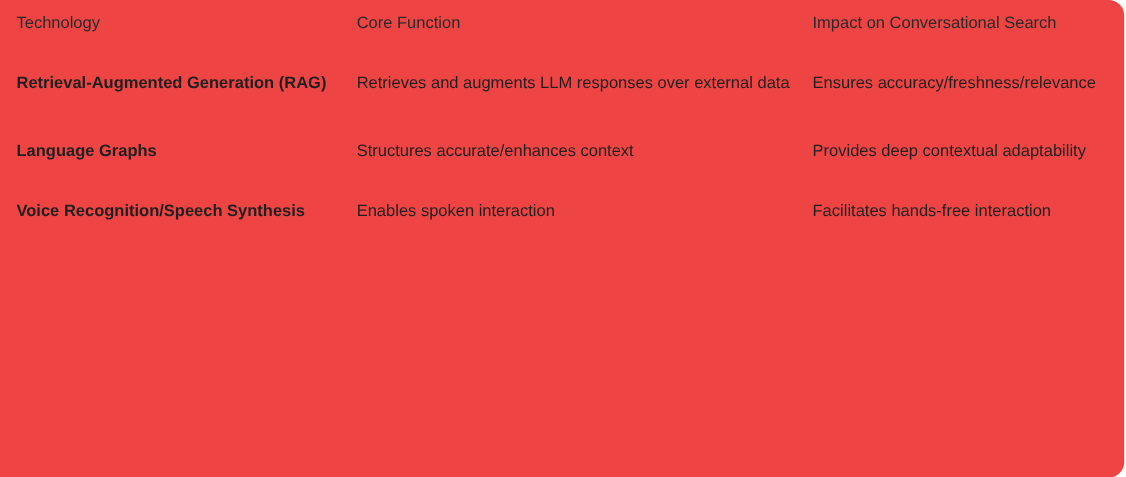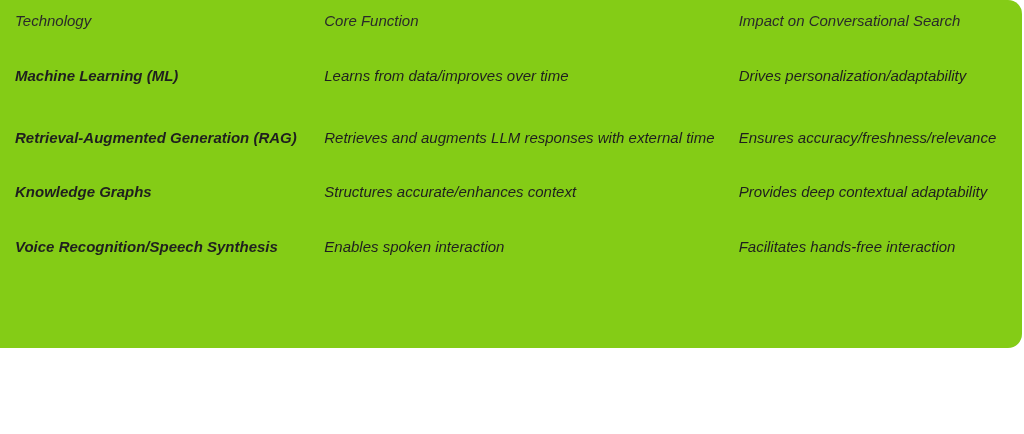--- a/index.html
+++ b/index.html
@@ -1,19 +1,19 @@
 <!DOCTYPE html>
 <html><head>
   <meta charset="utf-8">
   <style>
     html, body { margin: 0; padding: 0; background: #ffffff; }
     body { width: 1024px; height: 434px; overflow: hidden; font-family: "Liberation Sans", sans-serif; }
     .card {
-      position: absolute; left: 0; top: 0; width: 1022px; height: 348px;
-      background: #84cc16; border-radius: 0 14px 14px 0; font-style: italic;
+      position: absolute; left: 0; top: 0; width: 1022px; height: 434px;
+      background: #ef4444; border-radius: 0 14px 14px 0;
     }
     table { border-collapse: collapse; position: absolute; left: 0; top: 0; }
     td, th {
       height: 54.6px; padding: 0; vertical-align: middle;
       font-size: 15px; color: #1f1f1f; text-align: left; white-space: nowrap;
     }
     th { font-weight: normal; color: #2a2a2a; }
     tbody td.tech { font-weight: bold; }
     .c1 { width: 310px; padding-left: 15px; }
     .c2 { width: 415px; margin-top: 32px; }
@@ -28,31 +28,26 @@
   <table>
     <thead>
       <tr>
         <th class="c1">Technology</th>
         <th class="c2">Core Function</th>
         <th class="c3">Impact on Conversational Search</th>
       </tr>
     </thead>
     <tbody>
       <tr>
-        <td class="c1 tech">Machine Learning (ML)</td>
-        <td class="c2">Learns from data/improves over time</td>
-        <td class="c3">Drives personalization/adaptability</td>
-      </tr>
-      <tr>
         <td class="c1 tech">Retrieval-Augmented Generation (RAG)</td>
-        <td class="c2">Retrieves and augments LLM responses with external time</td>
+        <td class="c2">Retrieves and augments LLM responses over external data</td>
         <td class="c3">Ensures accuracy/freshness/relevance</td>
       </tr>
       <tr>
-        <td class="c1 tech">Knowledge Graphs</td>
+        <td class="c1 tech">Language Graphs</td>
         <td class="c2">Structures accurate/enhances context</td>
         <td class="c3">Provides deep contextual adaptability</td>
       </tr>
       <tr>
         <td class="c1 tech">Voice Recognition/Speech Synthesis</td>
         <td class="c2">Enables spoken interaction</td>
         <td class="c3">Facilitates hands-free interaction</td>
       </tr>
     </tbody>
   </table>

